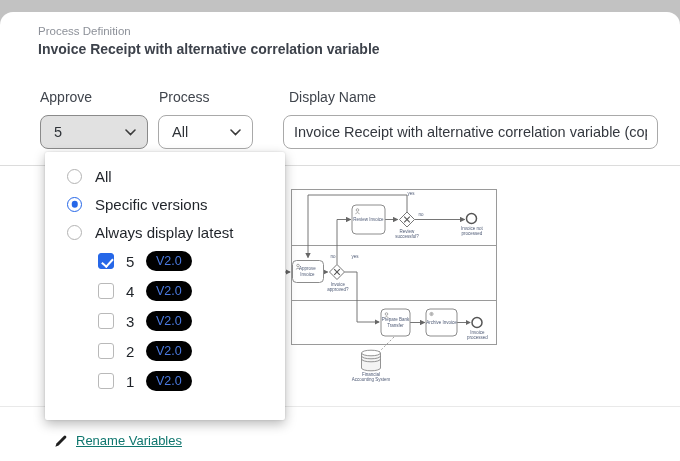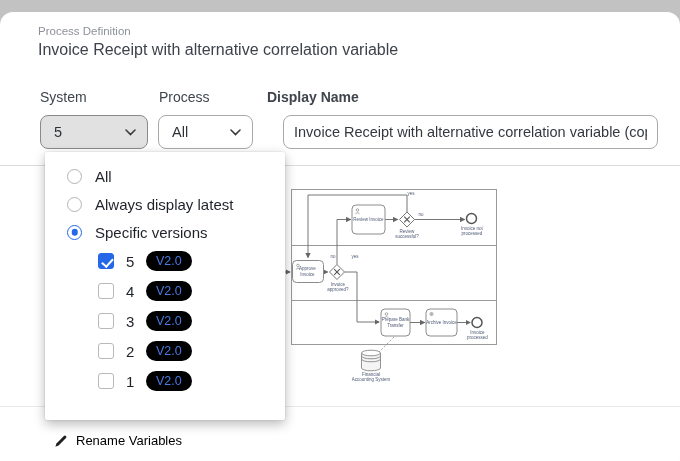--- a/index.html
+++ b/index.html
@@ -4,24 +4,24 @@
 <style>
   html,body { margin:0; padding:0; background:#c2c2c2; }
   * { box-sizing:border-box; }
   .card {
     position:relative; width:680px; height:461px; margin:12px auto;
     background:#ffffff; border-radius:13px; overflow:hidden;
     font-family:"Liberation Sans", sans-serif;
   }
   
   .eyebrow { position:absolute; left:38px; top:13px; font-size:11.5px; color:#8d9199; z-index:3; }
-  .title   { position:absolute; left:38px; top:29px; font-size:16px; font-weight:normal; color:#3d424b; z-index:3; }
+  .title   { position:absolute; left:38px; top:29px; font-size:14px; font-weight:bold; color:#3d424b; z-index:3; }
   
   .f-label { position:absolute; top:77px; font-size:14px; color:#40454d; z-index:3; }
-  .lbl-version { left:40px; } .lbl-tenant { left:159px; } .lbl-display { left:267px;font-weight:bold; }
+  .lbl-version { left:40px; } .lbl-tenant { left:159px; } .lbl-display { left:289px; }
   .select {
     position:absolute; top:103px; height:34px; border-radius:8px;
     border:1px solid #a9a9a9; background:#fff; display:flex; align-items:center;
     justify-content:space-between; padding:0 11px 0 13px; font-size:14.5px; color:#2f3338;
     cursor:pointer; z-index:3;
   }
   .sel-version { left:40px; width:108px; background:#e1e1e1; border-color:#8a8a8a; }
   .sel-tenant  { left:158px; width:95px; }
   .chev { flex:0 0 auto; }
   .text-input {
@@ -48,21 +48,21 @@
   .ver-row { display:flex; align-items:center; height:30px; padding-left:53px; cursor:pointer; }
   .checkbox { position:relative; width:16px; height:16px; border-radius:3px; border:1px solid #b9b9b9; background:#fff; flex:0 0 auto; }
   .checkbox.checked { background:#2667e8; border-color:#2667e8; }
   .checkbox.checked::after { content:""; position:absolute; left:5px; top:1.5px; width:4.5px; height:9px;
     border:solid #fff; border-width:0 2px 2px 0; transform:rotate(42deg); }
   .ver-num { font-size:15px; color:#1f2329; margin-left:12px; width:11px; }
   .badge { margin-left:9px; height:20px; display:flex; align-items:center; padding:0 10px;
     border-radius:10px; background:#000000; color:#4a7ae0; font-size:12.5px; }
   
   .rename-btn { position:absolute; left:54px; top:421px; display:flex; align-items:flex-end; gap:8px;
-    font-size:13px; color:#000000; cursor:pointer; z-index:3; }
+    font-size:13px; color:#0f766e; cursor:pointer; z-index:3;text-decoration:underline; }
   
   .diagram { position:absolute; left:0; top:0; width:680px; height:461px; z-index:1; }
   .dlabel { position:absolute; font-size:4.5px; line-height:1.2; color:#4e5a75; text-align:center; }
   .dlabel-task { display:flex; align-items:center; justify-content:center; }
 </style>
 </head>
 <body>
 
 <div class="card">
 
@@ -138,21 +138,21 @@
     <div class="dlabel" style="left:324px;top:270px;width:28px;">Invoice approved?</div>
     <div class="dlabel dlabel-task" style="left:381px;top:298px;width:29px;height:25px;">Prepare Bank Transfer</div>
     <div class="dlabel dlabel-task" style="left:426px;top:298px;width:31px;height:25px;">Archive Invoice</div>
     <div class="dlabel" style="left:464px;top:318px;width:27px;">Invoice processed</div>
     <div class="dlabel" style="left:351px;top:360px;width:40px;">Financial Accounting System</div>
   </div>
 
   <div class="eyebrow">Process Definition</div>
   <div class="title">Invoice Receipt with alternative correlation variable</div>
 
-  <div class="f-label lbl-version">System</div>
+  <div class="f-label lbl-version">Approve</div>
   <div class="f-label lbl-tenant">Process</div>
   <div class="f-label lbl-display">Display Name</div>
 
   <div class="select sel-version">
     <span>5</span>
     <svg class="chev" width="11" height="7" viewBox="0 0 11 7">
         <path d="M1,1 L5.5,5.5 L10,1" fill="none" stroke="#3c3c3c" stroke-width="1.6" stroke-linecap="round"></path>
       </svg>
   </div>
   <div class="select sel-tenant">
@@ -165,26 +165,26 @@
 
   <div class="divider divider-top"></div>
   <div class="divider divider-bottom"></div>
 
   <div class="panel">
     <div class="opt-row">
       <span class="radio"></span>
       <span class="opt-label">All</span>
     </div>
     <div class="opt-row">
+      <span class="radio sel"></span>
+      <span class="opt-label">Specific versions</span>
+    </div>
+    <div class="opt-row">
       <span class="radio"></span>
       <span class="opt-label">Always display latest</span>
-    </div>
-    <div class="opt-row">
-      <span class="radio sel"></span>
-      <span class="opt-label">Specific versions</span>
     </div>
     <div class="ver-row">
       <span class="checkbox checked"></span>
       <span class="ver-num">5</span>
       <span class="badge">V2.0</span>
     </div>
     <div class="ver-row">
       <span class="checkbox"></span>
       <span class="ver-num">4</span>
       <span class="badge">V2.0</span>

